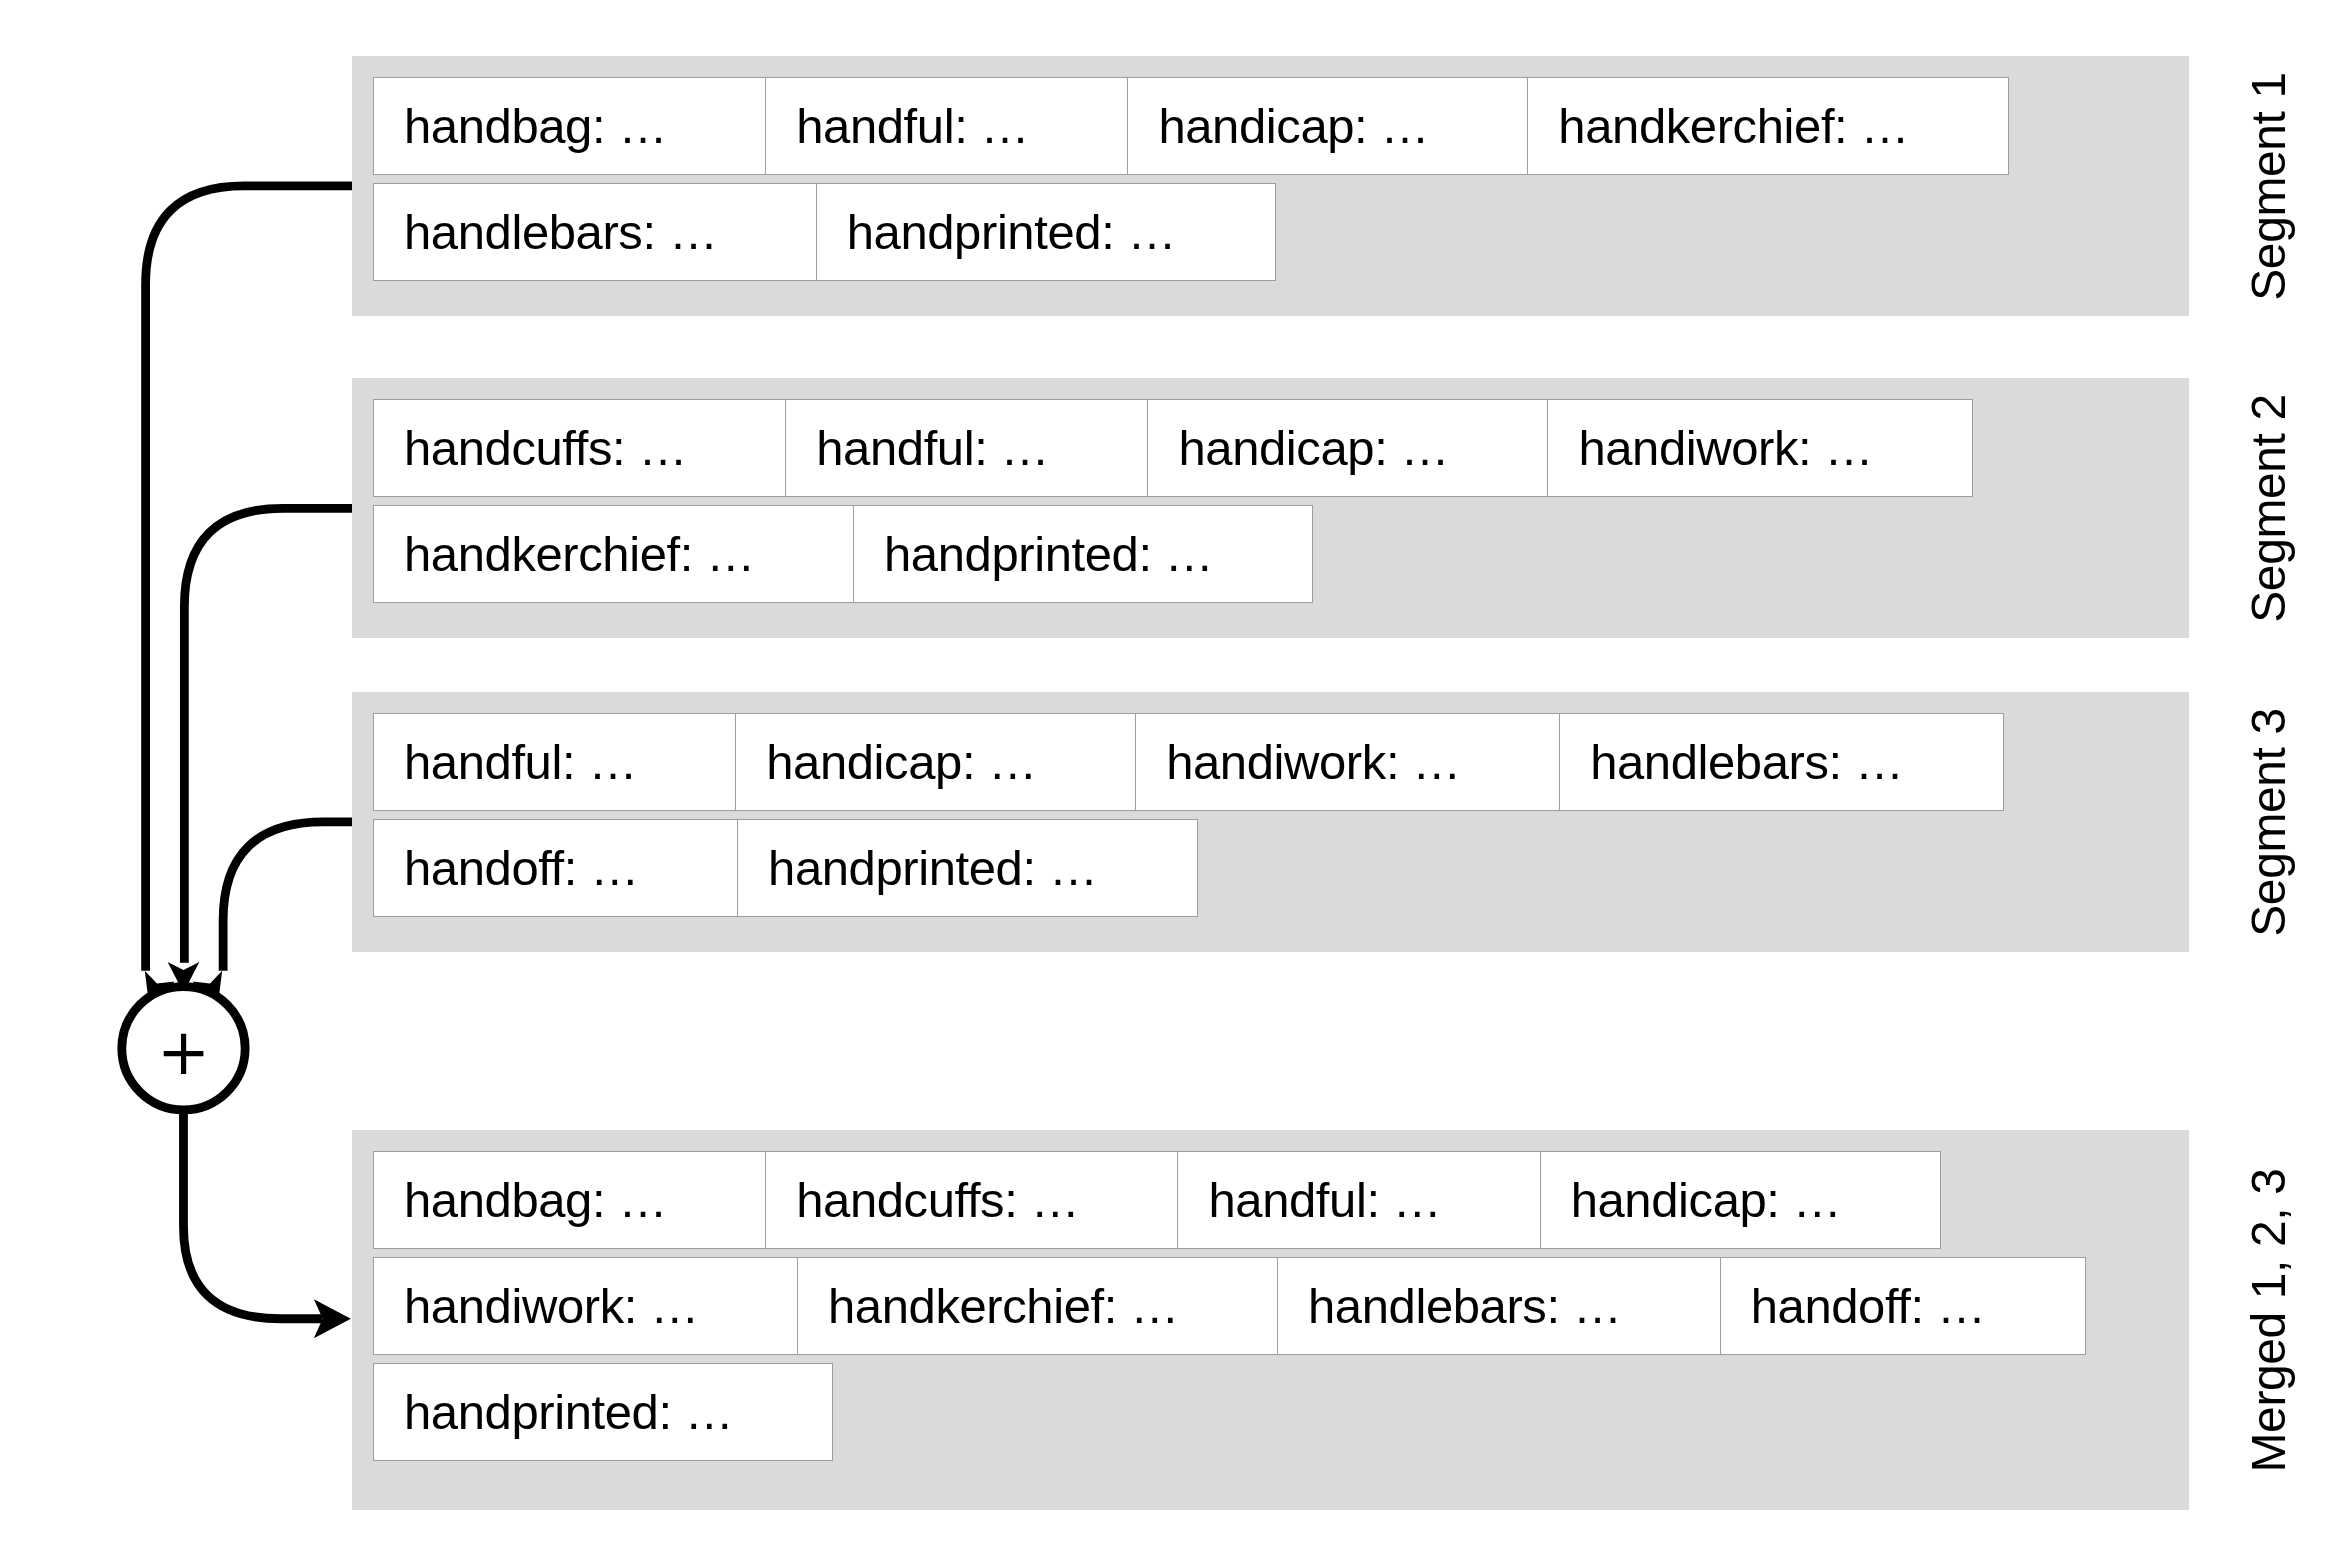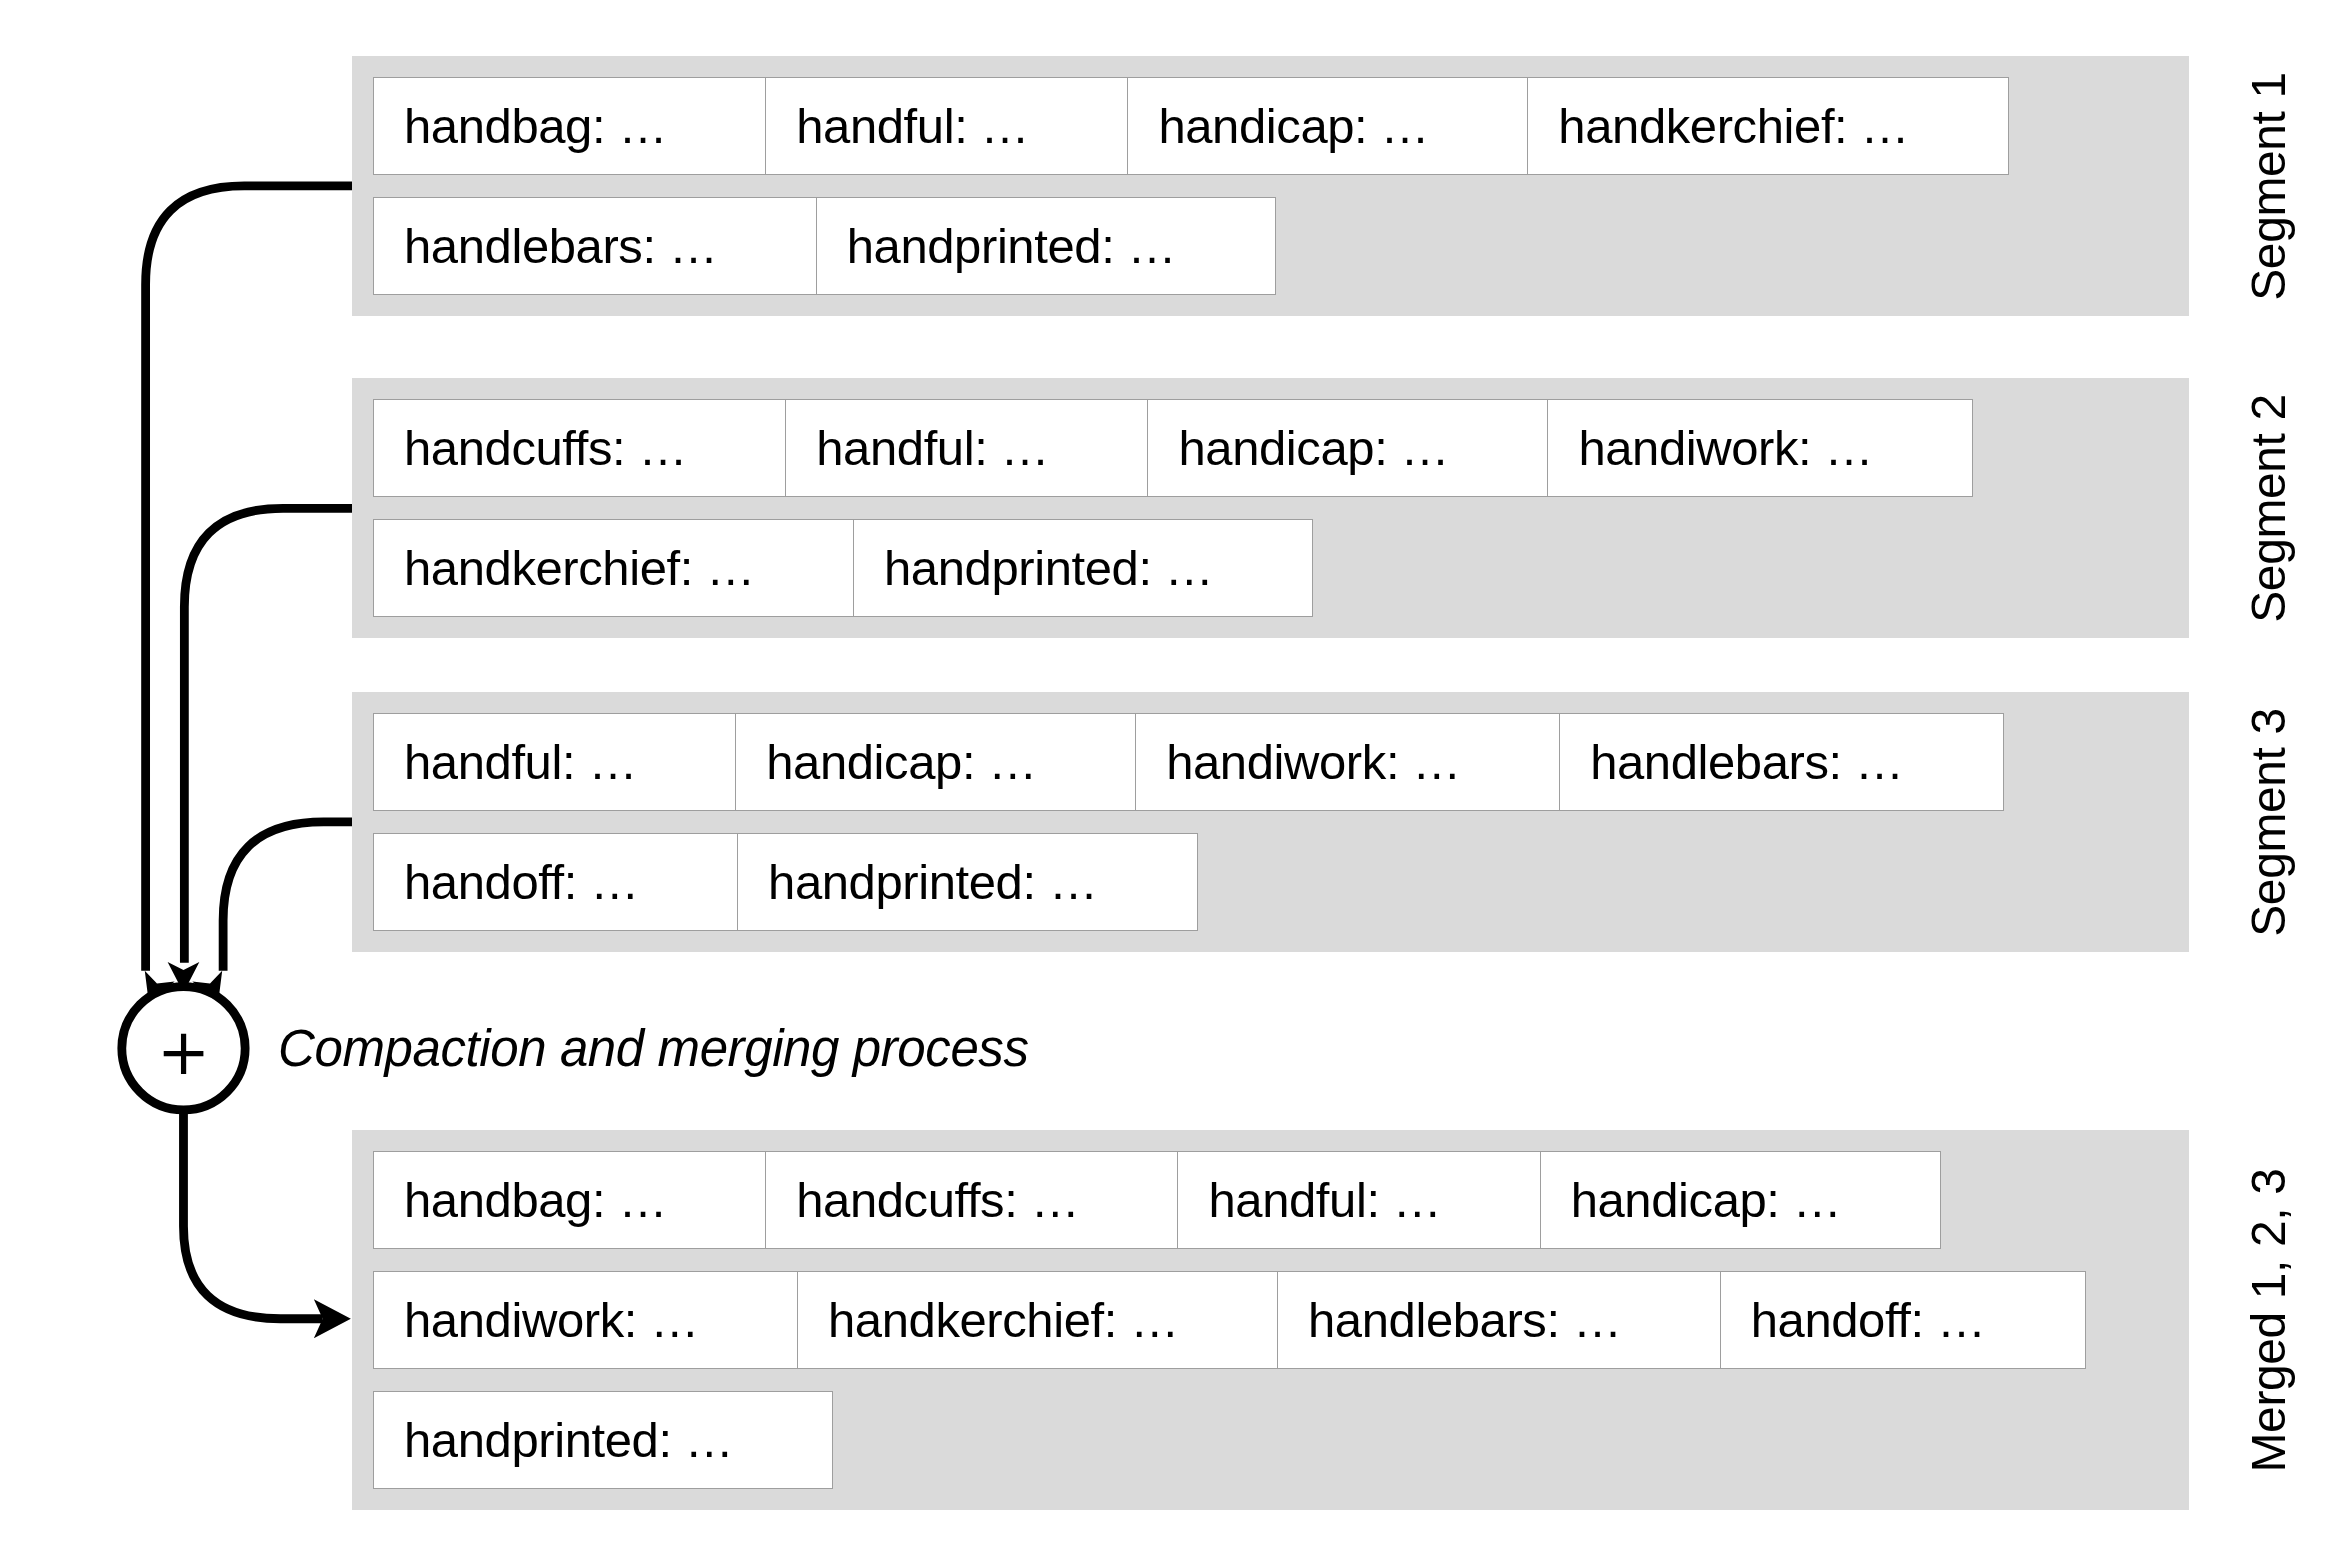--- a/index.html
+++ b/index.html
@@ -4,21 +4,21 @@
 <style>
   html,body{margin:0;padding:0;background:#ffffff;}
   .page{
     position:relative;width:2342px;height:1561px;background:#ffffff;
     font-family:"Liberation Sans",sans-serif;overflow:hidden;letter-spacing:-0.4px;color:#000;
   }
   .panel{
     position:absolute;left:352px;width:1837px;box-sizing:border-box;
     background:var(--panel-bg,#dadada);padding:21px 0 0 21px;
   }
-  .row{display:flex;margin-bottom:22px;}
+  .row{display:flex;margin-bottom:8px;}
   .term-box{
     box-sizing:border-box;height:98px;background:var(--box-bg,#ffffff);
     border:1.8px solid var(--box-border,#9e9e9e);
     display:flex;align-items:center;white-space:nowrap;
     padding:0 99px 0 30px;font-size:49px;line-height:1;
   }
   .term-box + .term-box{margin-left:-1.8px;}
   .side-label{
     position:absolute;left:100%;top:0;height:100%;width:159px;
     display:flex;align-items:center;justify-content:center;
@@ -108,21 +108,20 @@
         <div class="row">
           <div class="term-box">handoff: …</div>
           <div class="term-box">handprinted: …</div>
         </div>
       </div>
     <div class="side-label">
       <span>Segment 3</span>
     </div>
   </section>
 
-  <div class="caption">Compaction and merging process</div>
 
   <section class="panel" style="top:1130px;height:380px;">
     <div class="rows">
         <div class="row">
           <div class="term-box">handbag: …</div>
           <div class="term-box">handcuffs: …</div>
           <div class="term-box">handful: …</div>
           <div class="term-box">handicap: …</div>
         </div>
         <div class="row">

